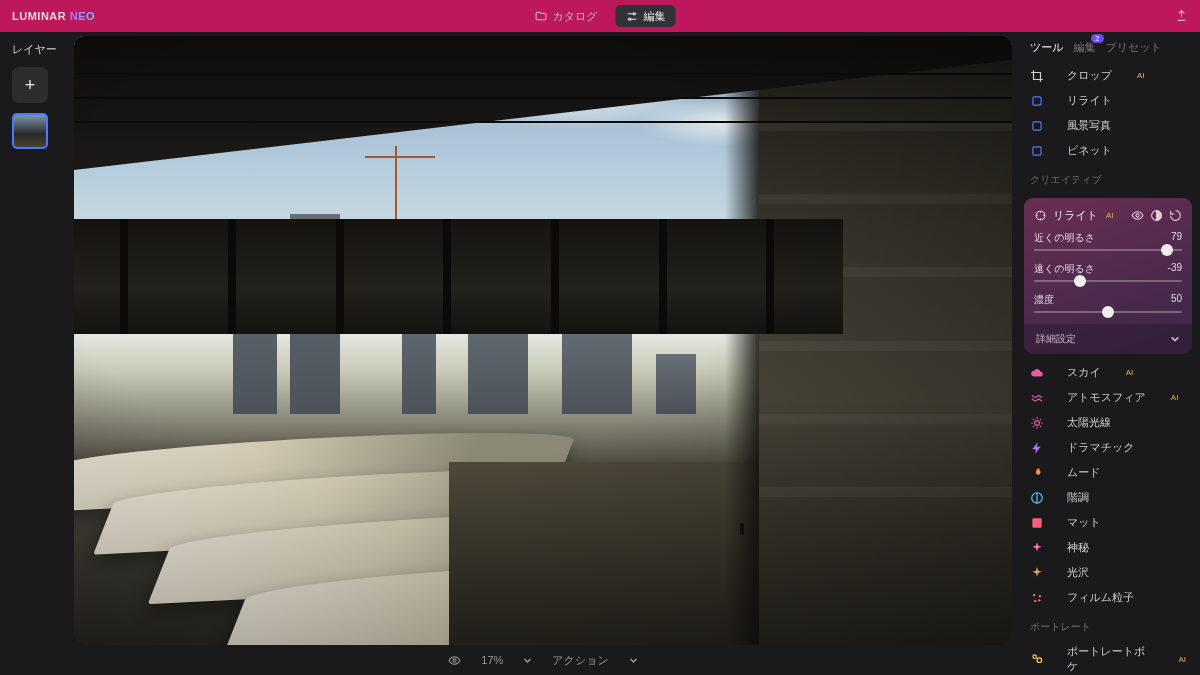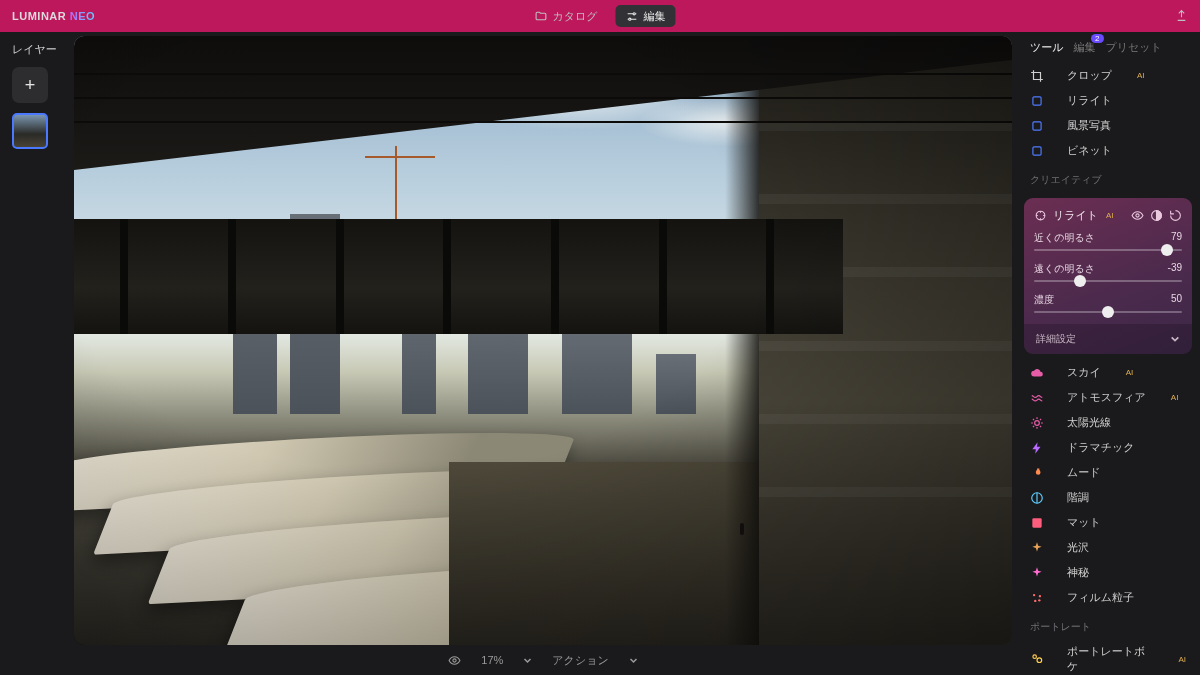--- a/index.html
+++ b/index.html
@@ -357,33 +357,33 @@
           <div class="tool-row">
             <span class="tool-ic">
               <svg width="14" height="14" viewBox="0 0 24 24" fill="#ff5d7d">
                 <rect x="4" y="4" width="16" height="16" rx="2"></rect>
               </svg>
             </span>
             <span>マット</span>
           </div>
           <div class="tool-row">
             <span class="tool-ic">
+              <svg width="14" height="14" viewBox="0 0 24 24" fill="#ff6bcf">
+                <path d="M12 2l2 6 6 2-6 2-2 6-2-6-6-2 6-2 2-6z"></path>
+              </svg>
+            </span>
+            <span>神秘</span>
+          </div>
+          <div class="tool-row">
+            <span class="tool-ic">
               <svg width="14" height="14" viewBox="0 0 24 24" fill="#ffb05d">
                 <path d="M12 2l2 6 6 2-6 2-2 6-2-6-6-2 6-2 2-6z" opacity=".9"></path>
               </svg>
             </span>
             <span>光沢</span>
-          </div>
-          <div class="tool-row">
-            <span class="tool-ic">
-              <svg width="14" height="14" viewBox="0 0 24 24" fill="#ff6bcf">
-                <path d="M12 2l2 6 6 2-6 2-2 6-2-6-6-2 6-2 2-6z"></path>
-              </svg>
-            </span>
-            <span>神秘</span>
           </div>
           <div class="tool-row">
             <span class="tool-ic">
               <svg width="14" height="14" viewBox="0 0 24 24" fill="#ff6b6b">
                 <circle cx="7" cy="7" r="2"></circle>
                 <circle cx="17" cy="9" r="2"></circle>
                 <circle cx="9" cy="17" r="2"></circle>
                 <circle cx="16" cy="16" r="2"></circle>
               </svg>
             </span>

